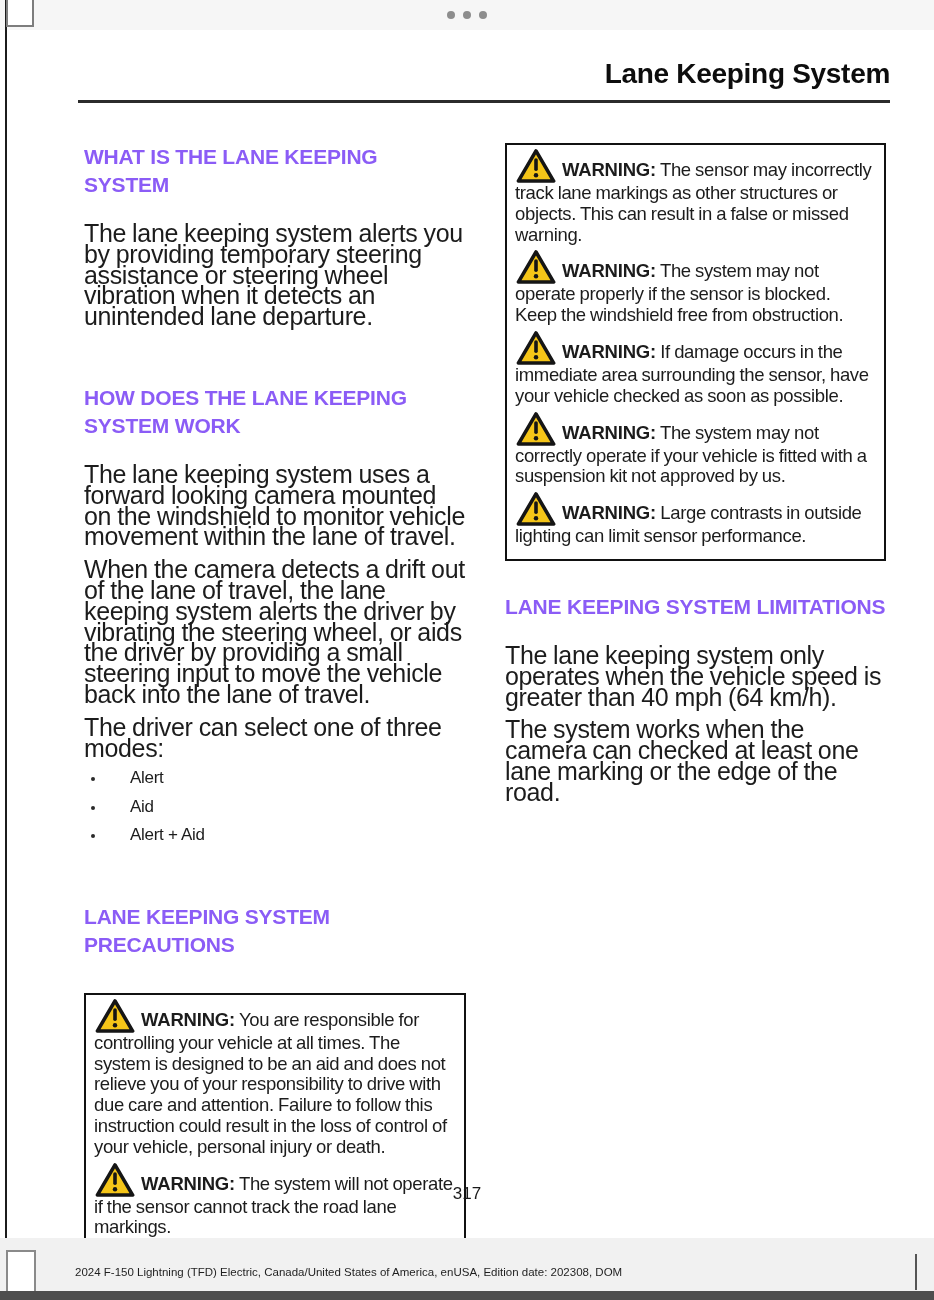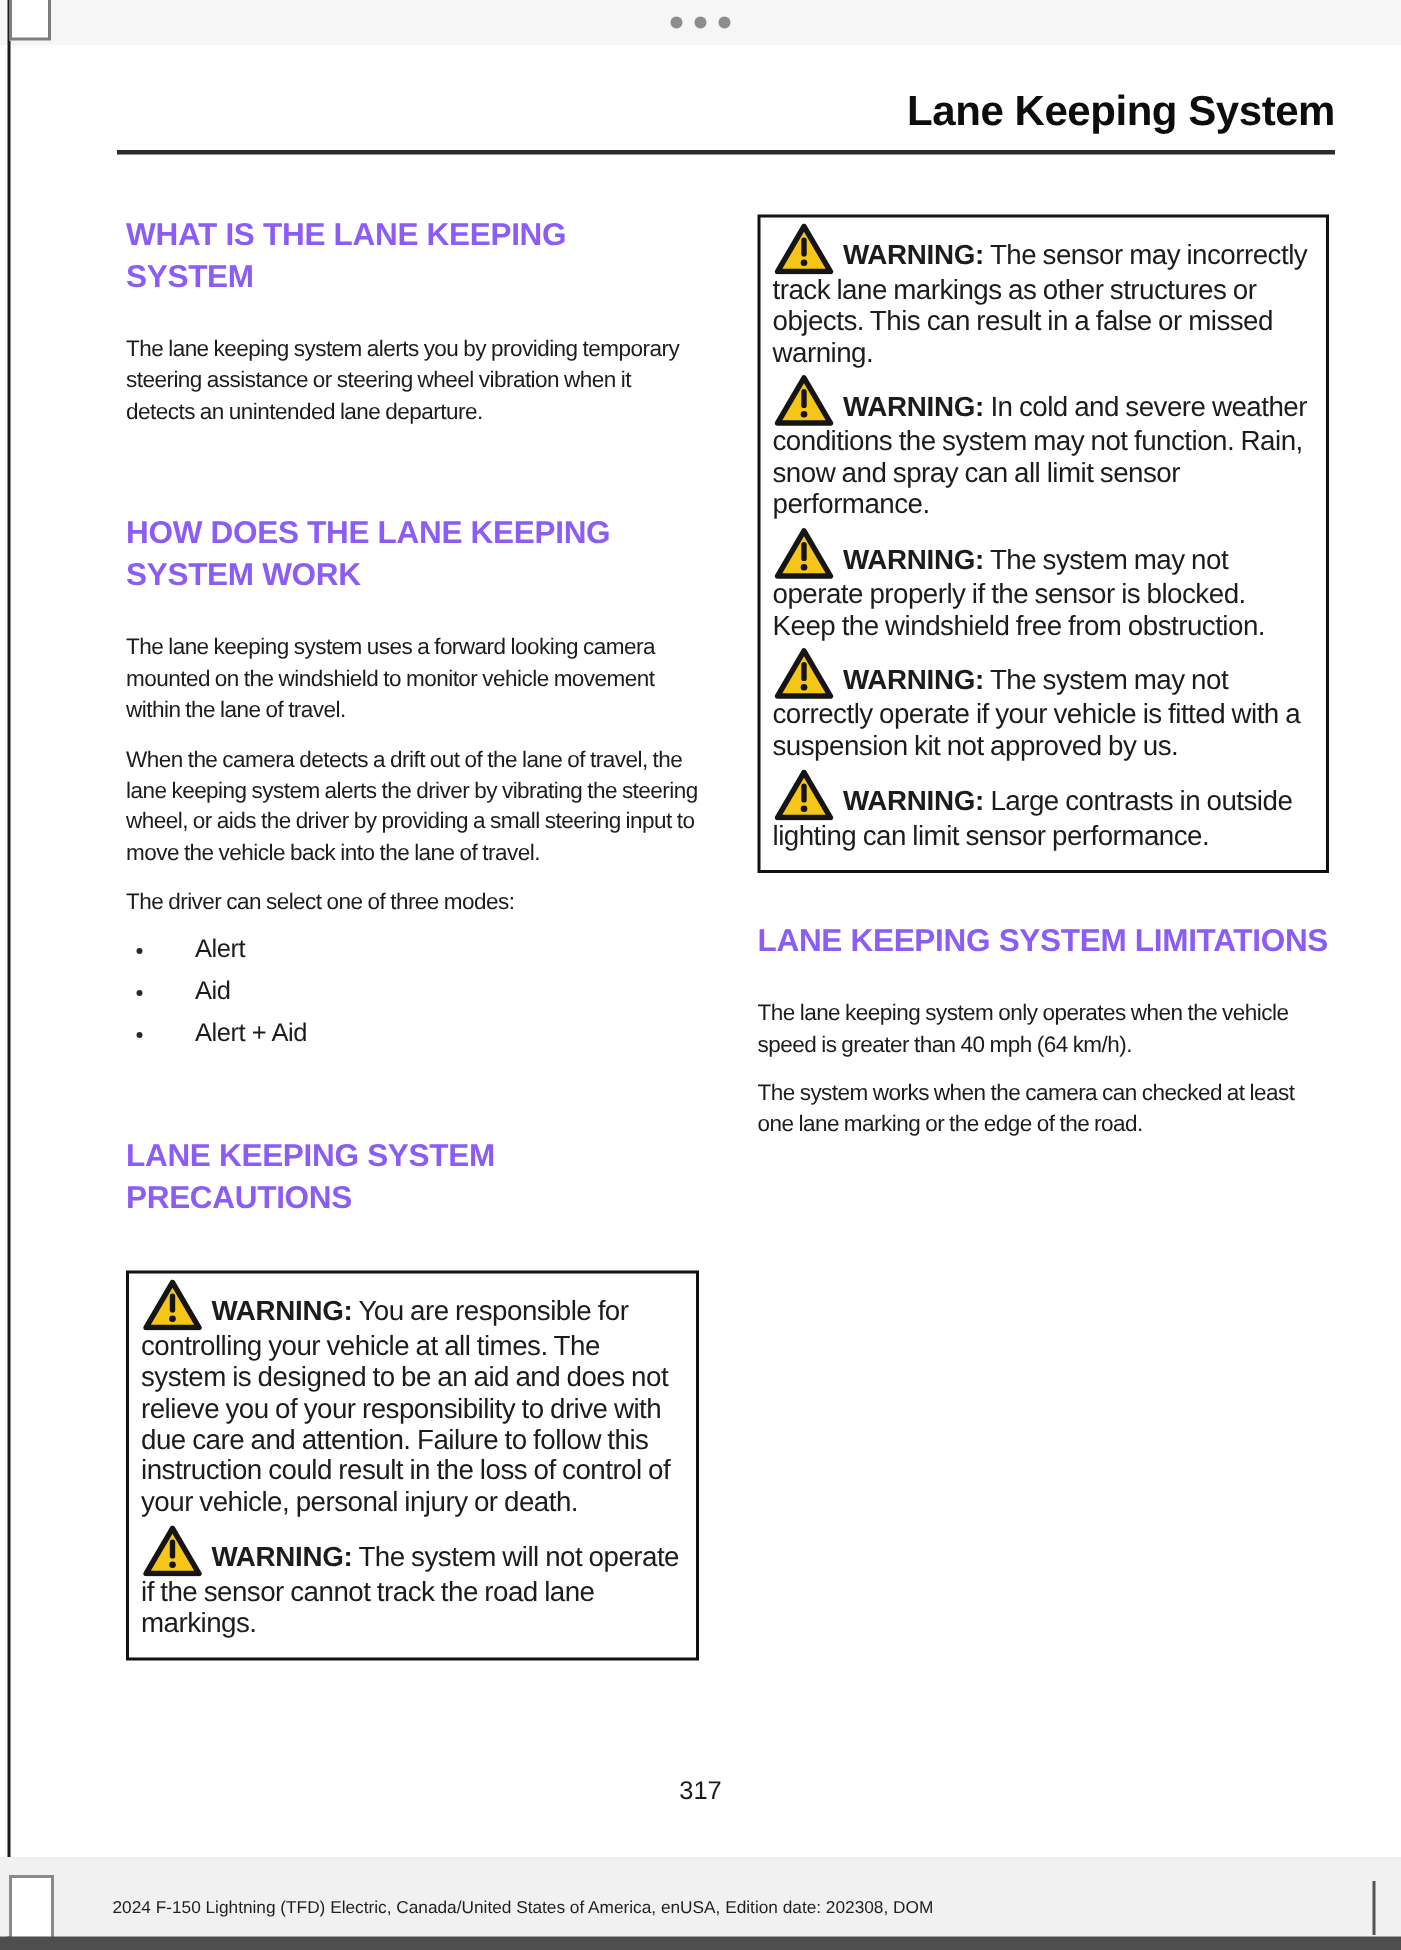--- a/index.html
+++ b/index.html
@@ -22,21 +22,21 @@
   .title-rule { position:absolute; top:100px; left:78px; width:812px; height:2.5px; background:#2b2b2b; }
 
   .col-left  { position:absolute; left:84px;  top:143px; width:382px; }
   .col-right { position:absolute; left:505px; top:143px; width:381px; }
 
   .section-heading { font-size:21px; line-height:28px; font-weight:bold; letter-spacing:-0.2px;
     color:#8b5cf6; margin:0 0 24px 0; }
   .mt-lg { margin-top:57px; }
   .mt-box { margin-top:32px; }
 
-  .body-text { font-size:15px; line-height:20.8px; letter-spacing:-0.35px; word-spacing:-0.5px;
+  .body-text { font-size:25px; line-height:20.8px; letter-spacing:-0.35px; word-spacing:-0.5px;
     margin:12px 0 9px 0; }
 
   .mode-list { list-style:none; margin:10px 0 0 0; padding:0; }
   .mode-list li { font-size:17px; line-height:20.8px; letter-spacing:-0.3px;
     margin-bottom:7.5px; padding-left:46px; position:relative; }
   .mode-list li::before { content:""; position:absolute; left:7px; top:9px;
     width:4px; height:4px; border-radius:50%; background:#2a2a2a; }
 
   .warning-box { border:2.5px solid #111; padding:4px 8px 12px 8px; background:#fff; }
   .warning-box.left-box { margin-top:34px; }
@@ -114,29 +114,29 @@
               <circle cx="30" cy="40" r="3.4" fill="#151515"></circle>
             </svg></span><strong>WARNING:</strong>
         <span>The sensor may incorrectly track lane markings as other structures or objects. This can result in a false or missed warning.</span>
       </p>
       <p class="warning">
         <span class="wicon"><svg viewBox="0 0 60 52" width="42" height="34">
               <path d="M30 3 L57 49 H3 Z" fill="#F5C518" stroke="#151515" stroke-width="5.5" stroke-linejoin="round"></path>
               <path d="M30 17 v14" stroke="#151515" stroke-width="5.5" stroke-linecap="round"></path>
               <circle cx="30" cy="40" r="3.4" fill="#151515"></circle>
             </svg></span><strong>WARNING:</strong>
-        <span>In cold and severe weather conditions the system may not function. Rain, snow and spray can all limit sensor performance.</span>
+        <span>The system may not operate properly if the sensor is blocked. Keep the windshield free from obstruction.</span>
       </p>
       <p class="warning">
         <span class="wicon"><svg viewBox="0 0 60 52" width="42" height="34">
               <path d="M30 3 L57 49 H3 Z" fill="#F5C518" stroke="#151515" stroke-width="5.5" stroke-linejoin="round"></path>
               <path d="M30 17 v14" stroke="#151515" stroke-width="5.5" stroke-linecap="round"></path>
               <circle cx="30" cy="40" r="3.4" fill="#151515"></circle>
             </svg></span><strong>WARNING:</strong>
-        <span>The system may not operate properly if the sensor is blocked. Keep the windshield free from obstruction.</span>
+        <span>If damage occurs in the immediate area surrounding the sensor, have your vehicle checked as soon as possible.</span>
       </p>
       <p class="warning">
         <span class="wicon"><svg viewBox="0 0 60 52" width="42" height="34">
               <path d="M30 3 L57 49 H3 Z" fill="#F5C518" stroke="#151515" stroke-width="5.5" stroke-linejoin="round"></path>
               <path d="M30 17 v14" stroke="#151515" stroke-width="5.5" stroke-linecap="round"></path>
               <circle cx="30" cy="40" r="3.4" fill="#151515"></circle>
             </svg></span><strong>WARNING:</strong>
         <span>The system may not correctly operate if your vehicle is fitted with a suspension kit not approved by us.</span>
       </p>
       <p class="warning">

